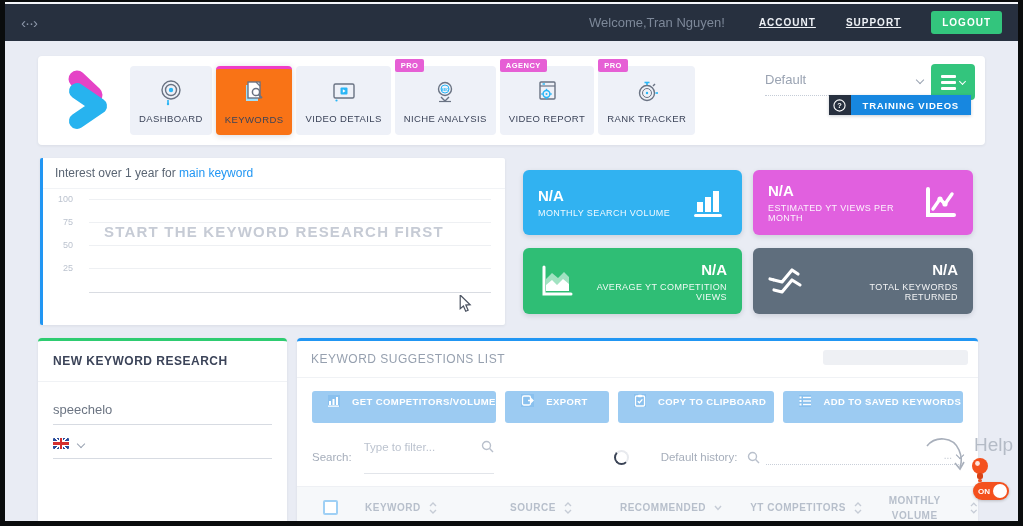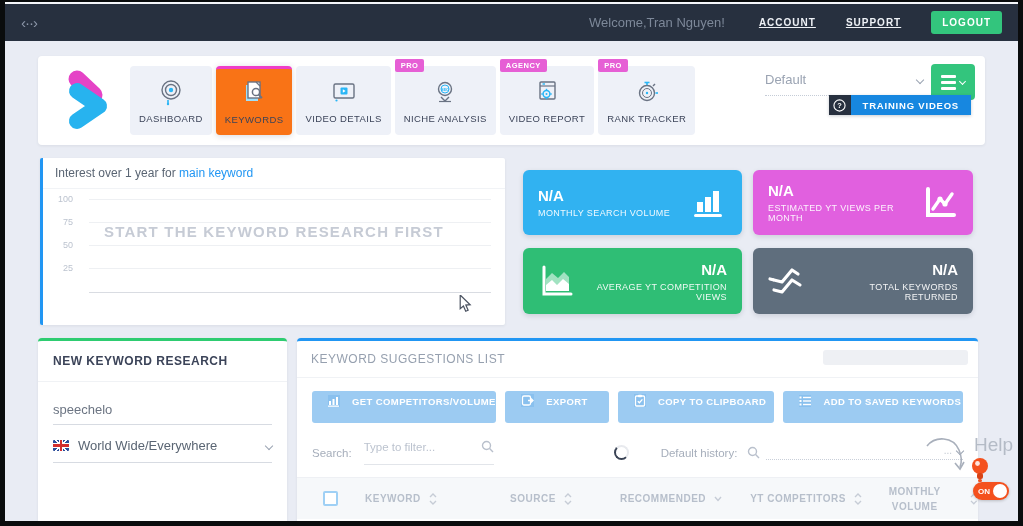--- a/index.html
+++ b/index.html
@@ -109,21 +109,21 @@
     border-bottom:1px solid #f0f2f5; }
   .skeleton-bar { position:absolute; right:10px; top:9px; width:145px; height:15px; background:#eef0f4; border-radius:3px; }
   .sugg-actions { display:flex; gap:9px; padding:13px 15px 8px; }
   .sugg-btn { display:flex; align-items:flex-end; background:#9ccbf2; border:none; border-radius:3px;
     padding:16px; height:24px; cursor:pointer; overflow:hidden; }
   .sugg-btn .icon-box { width:26px; background:#89c0ee; display:flex; align-items:center; justify-content:center; }
   .sugg-btn .lbl { color:#fff; font-size:9.5px; font-weight:bold; letter-spacing:.4px;
     display:flex; align-items:center; padding:0 12px; white-space:nowrap; }
   .sugg-search-row { display:flex; align-items:center; padding:9px 15px 10px; }
   .search-label { font-size:11.5px; color:#a6aebb; margin-right:12px; }
-  .filter-wrap { display:flex; border-bottom:1px solid #e2e5ea; padding-bottom:11px; width:130px; }
+  .filter-wrap { display:flex; border-bottom:1px solid #e2e5ea; padding-bottom:20px; width:130px; }
   .filter-input { border:none; outline:none; flex:1; font-size:11.5px; color:#6b7482; font-family:inherit; background:transparent; width:100px; }
   .filter-input::placeholder { color:#bcc3cf; }
   .spinner { width:15px; height:15px; border-radius:50%; margin-left:120px;
     border:2px solid #e8eaee; border-left-color:#3a4355; border-bottom-color:#3a4355; }
   .history-label { font-size:11.5px; color:#a6aebb; margin-left:32px; margin-right:10px; white-space:nowrap; }
   .history-select { flex:1; display:flex; align-items:center; border-bottom:1px dotted #c9cfd9;
     padding-bottom:3px; cursor:pointer; }
   .history-dots { flex:1; text-align:right; color:#c3c9d2; font-size:10px; padding-right:5px; }
   .table-header { display:flex; align-items:center; background:#f6f8fa; border-top:1px solid #eef0f4;
     height:42px; margin-top:2px; }
@@ -331,21 +331,20 @@
     <span class="stat-label">TOTAL KEYWORDS RETURNED</span>
   </div>
 </div>
 
 <div class="research-panel">
   <div class="research-header">NEW KEYWORD RESEARCH</div>
   <div class="research-body">
     <input class="kw-input" value="speechelo" style="">
     <div class="loc-select">
       <span class="flag-uk"></span>
-      <span class="loc-val">World Wide/Everywhere</span>
       <span class="chev"></span>
     </div>
   </div>
 </div>
 
 <div class="suggestions-panel">
   <div class="sugg-header">
     <span>KEYWORD SUGGESTIONS LIST</span>
     <span class="skeleton-bar"></span>
   </div>

